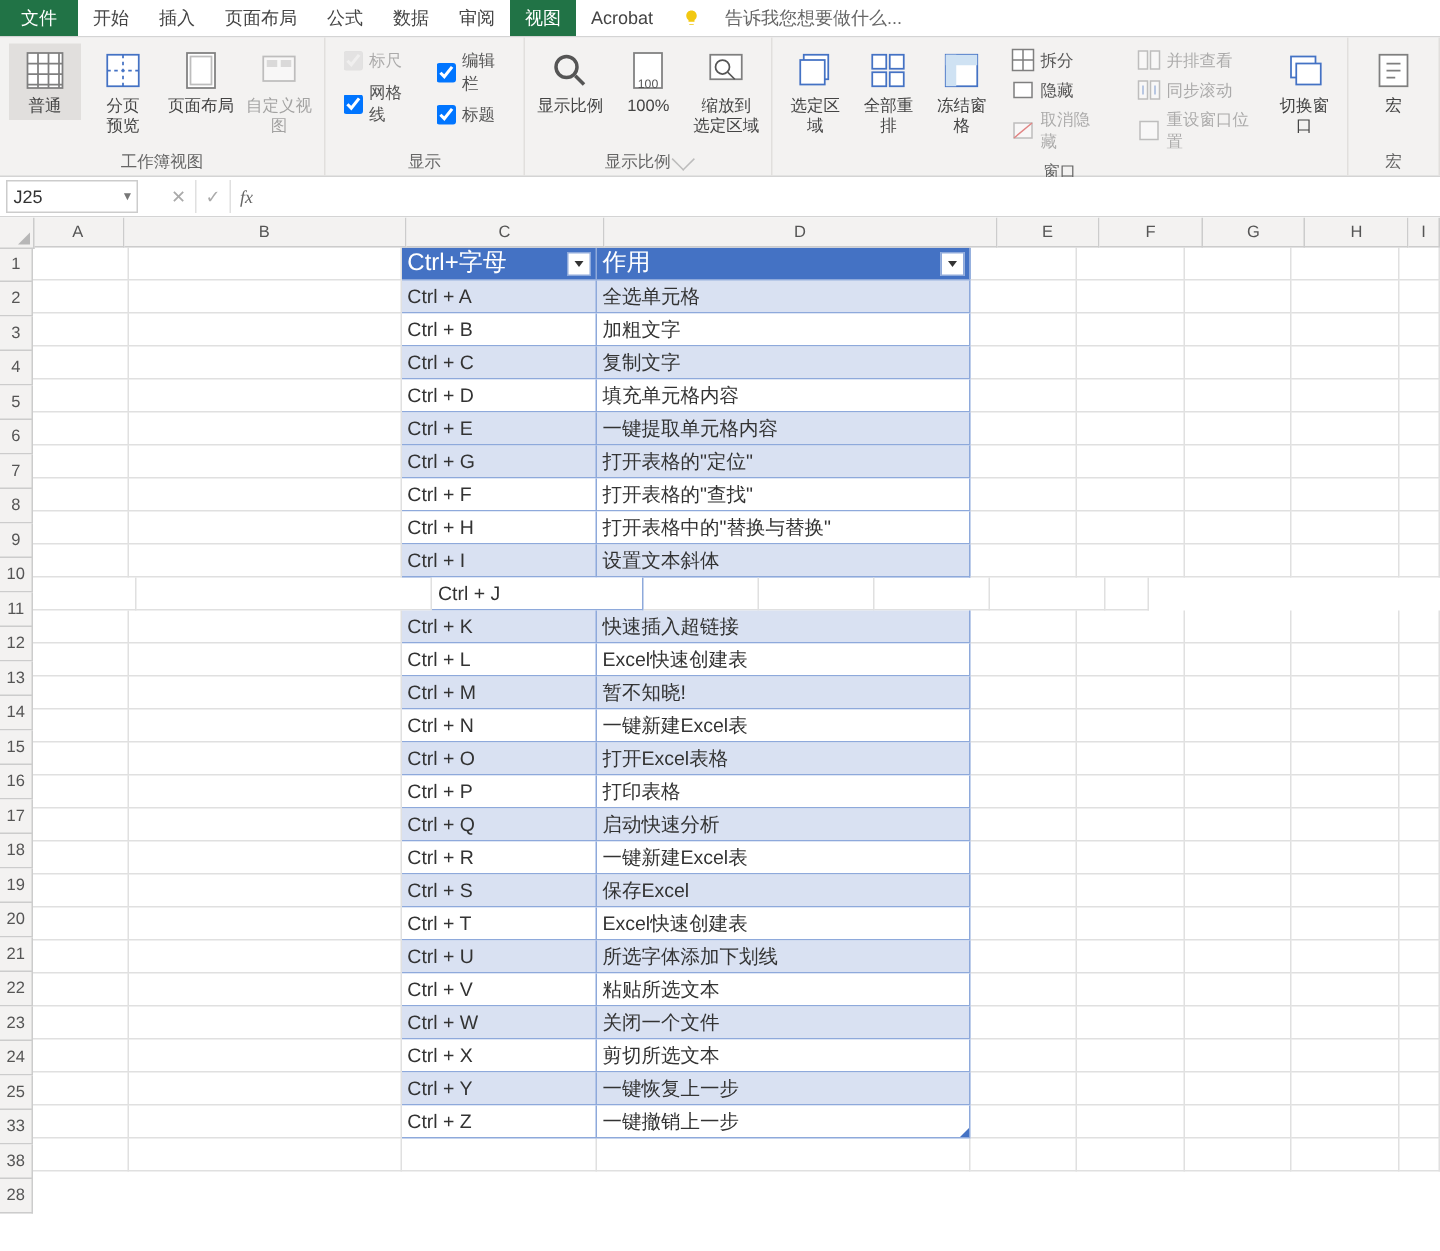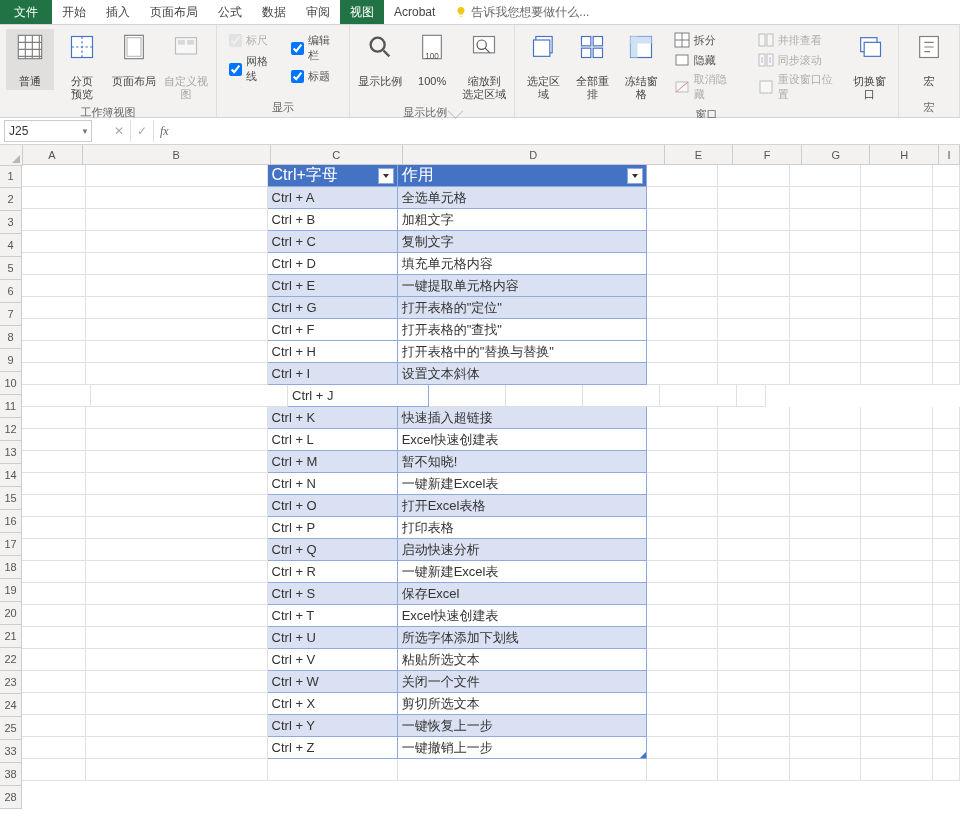--- a/index.html
+++ b/index.html
@@ -3,34 +3,34 @@
 <meta charset="utf-8">
 <style>
 html,body{margin:0;padding:0;font-family:"Microsoft YaHei","Segoe UI",sans-serif;font-size:12px;color:#333;background:#fff;user-select:none;overflow:hidden}
 #app{width:960px;height:834px;display:flex;flex-direction:column;background:#fff}
 
 
 .tabs{display:flex;align-items:stretch;background:#fff;height:24px;border-bottom:1px solid #d4d4d4}
 .tab{padding:0 10px;display:flex;align-items:center;font-size:12px;color:#444;cursor:pointer}
 .tab.file{background:#217346;color:#fff;padding:0 14px}
 .tab.active{background:#217346;color:#fff}
-.tab.tellme{color:#666;display:flex;gap:4px}
+.tab.tellme{color:#666;display:flex;gap:16px}
 .bulb{width:12px;height:12px;display:inline-block;color:#f2c811}
 
 
 .ribbon{display:flex;background:#f3f2f1;border-bottom:1px solid #d4d4d4;height:92px}
 .group{display:flex;flex-direction:column;align-items:center;border-right:1px solid #e1dfdd;padding:4px 6px 2px}
 .group-body{flex:1;display:flex;align-items:flex-start;gap:4px}
 .group-label{font-size:11px;color:#666;padding-top:2px;display:flex;align-items:center;gap:3px}
 .dialog-launcher{width:10px;height:10px;border:1px solid #999;border-top:none;border-left:none;transform:rotate(45deg) translate(-1px,-1px);opacity:.6}
 
 
 .rb{display:flex;flex-direction:column;align-items:center;width:44px;padding:2px 2px;cursor:pointer}
 .rb .ic{width:32px;height:32px;display:flex;align-items:center;justify-content:center}
-.rb .lbl{font-size:11px;color:#444;text-align:center;line-height:13px;margin-top:12px}
+.rb .lbl{font-size:11px;color:#444;text-align:center;line-height:13px;margin-top:2px}
 .rb.disabled{opacity:.45;pointer-events:none}
 
 
 .chk-col{display:flex;flex-direction:column;gap:6px;padding:4px 6px}
 .chk{display:flex;align-items:center;gap:4px;font-size:11px;color:#555;cursor:pointer}
 .chk input{margin:0}
 .chk.disabled{opacity:.45}
 
 
 .sm-col{display:flex;flex-direction:column;gap:2px;padding:2px 4px}

